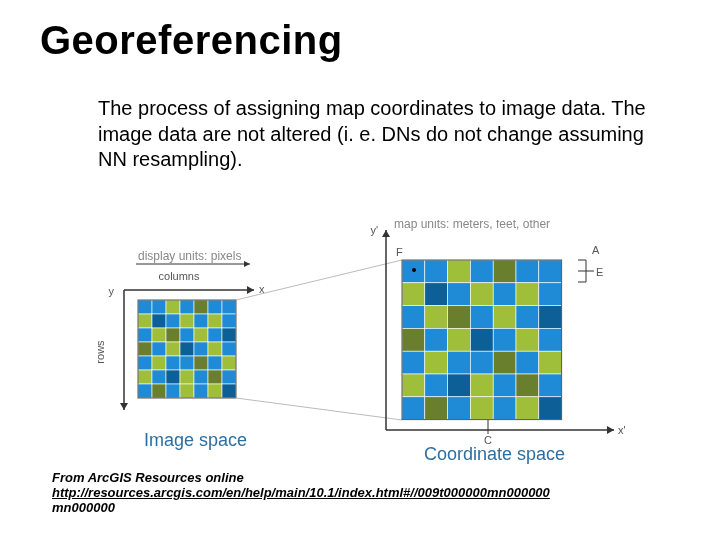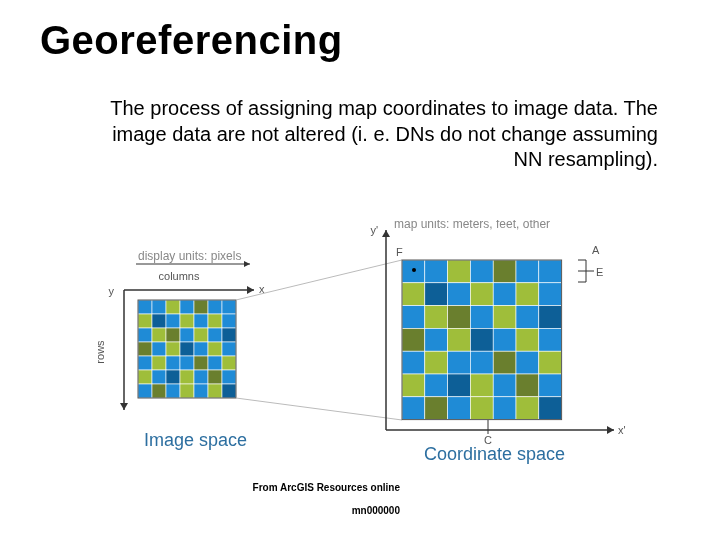--- a/index.html
+++ b/index.html
@@ -10,21 +10,20 @@
     background: #fff;
     font-family: "Segoe UI", "Lucida Sans", Tahoma, sans-serif;
     color: #000;
     overflow: hidden;
   }
   .slide {
     position: relative;
     width: 596px;
     height: 540px;
     box-sizing: border-box;
-    text-align: right;
   }
   .title {
     position: absolute;
     left: 40px;
     top: 18px;
     font-size: 40px;
     font-weight: 700;
     letter-spacing: 0.5px;
   }
   .body-text {
@@ -39,27 +38,28 @@
   }
   .diagram {
     position: absolute;
     left: 84px;
     top: 220px;
     width: 560px;
     height: 260px;
   }
   .attribution {
     position: absolute;
-    left: 40px;
+    left: 52px;
     bottom: 24px;
     width: 360px;
-    font-size: 10px;
+    font-size: 13px;
     font-weight: 700;
     line-height: 1.15;
     font-family: Arial, sans-serif;
+    font-style: italic;
   }
   .attribution a { color: #000; }
   .lbl {
     font-family: "Lucida Sans", "Segoe UI", sans-serif;
     fill: #888;
     font-size: 12px;
   }
   .lbl-big {
     font-family: "Lucida Sans", "Segoe UI", sans-serif;
     fill: #2d6fa0;
@@ -238,17 +238,17 @@
       <line x1="404" y1="200" x2="404" y2="214" stroke="#333" stroke-width="1"></line>
 
       <circle cx="330" cy="50" r="2" fill="#000"></circle>
 
       <text class="lbl-big" x="340" y="240">Coordinate space</text>
     </g>
   </svg>
 
   <div class="attribution">
     <span>From ArcGIS Resources online</span><br>
-    <br>
+    <a href="#">http://resources.arcgis.com/en/help/main/10.1/index.html#//009t000000mn000000</a><br>
     <span>mn000000</span>
   </div>
 
 </div>
 
 </body></html>

